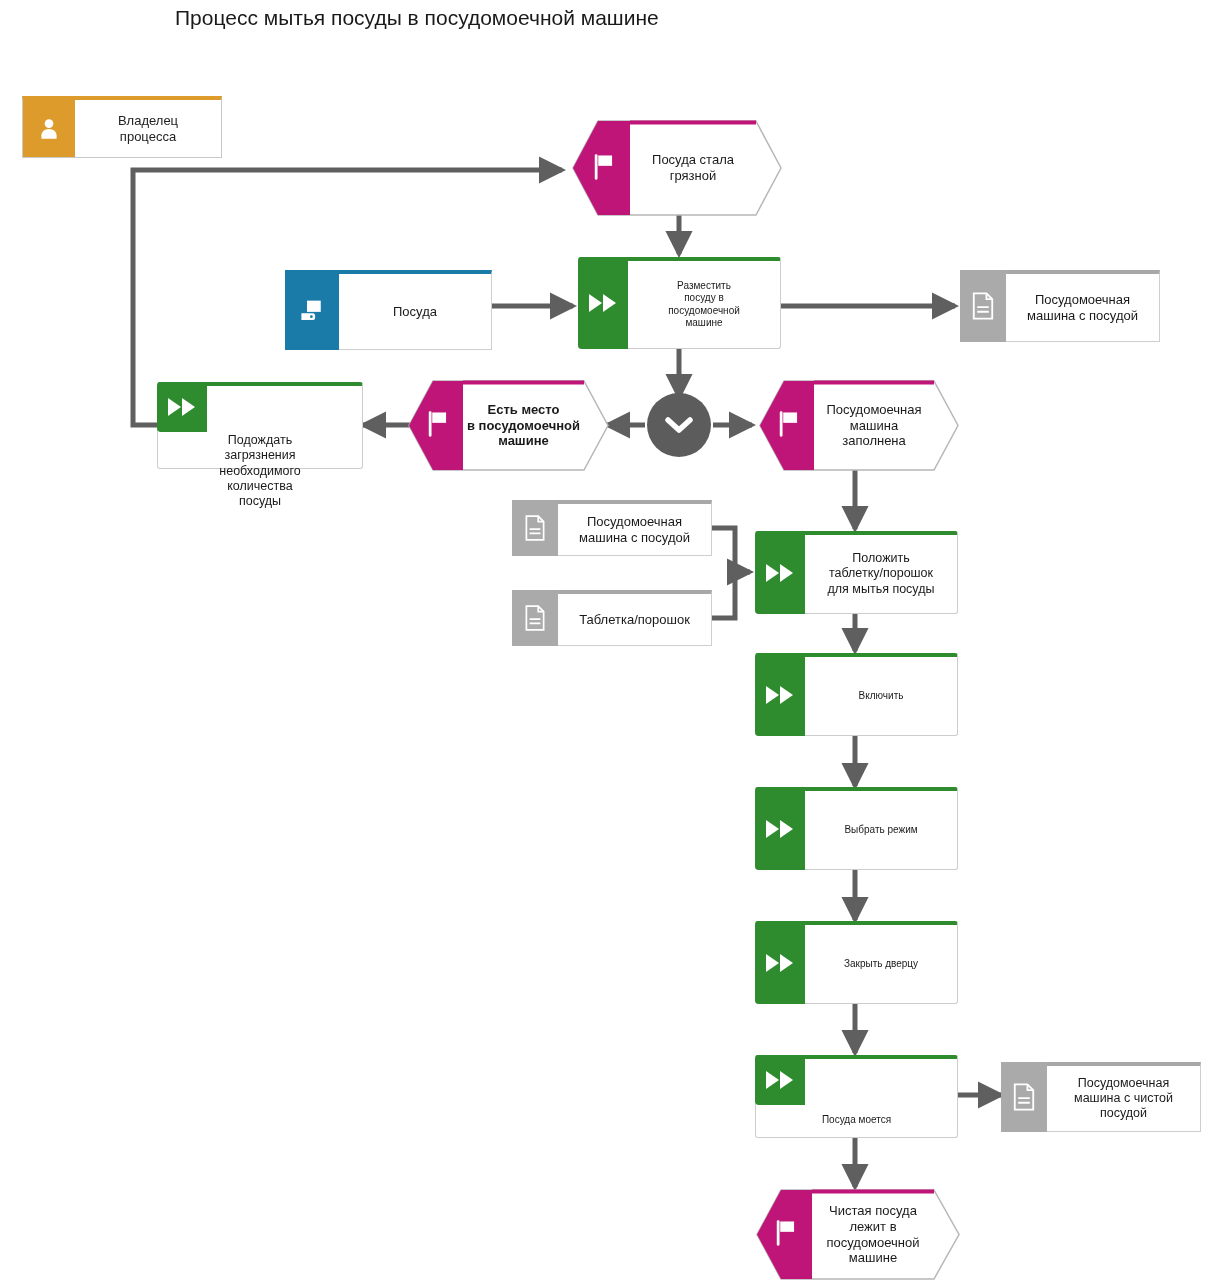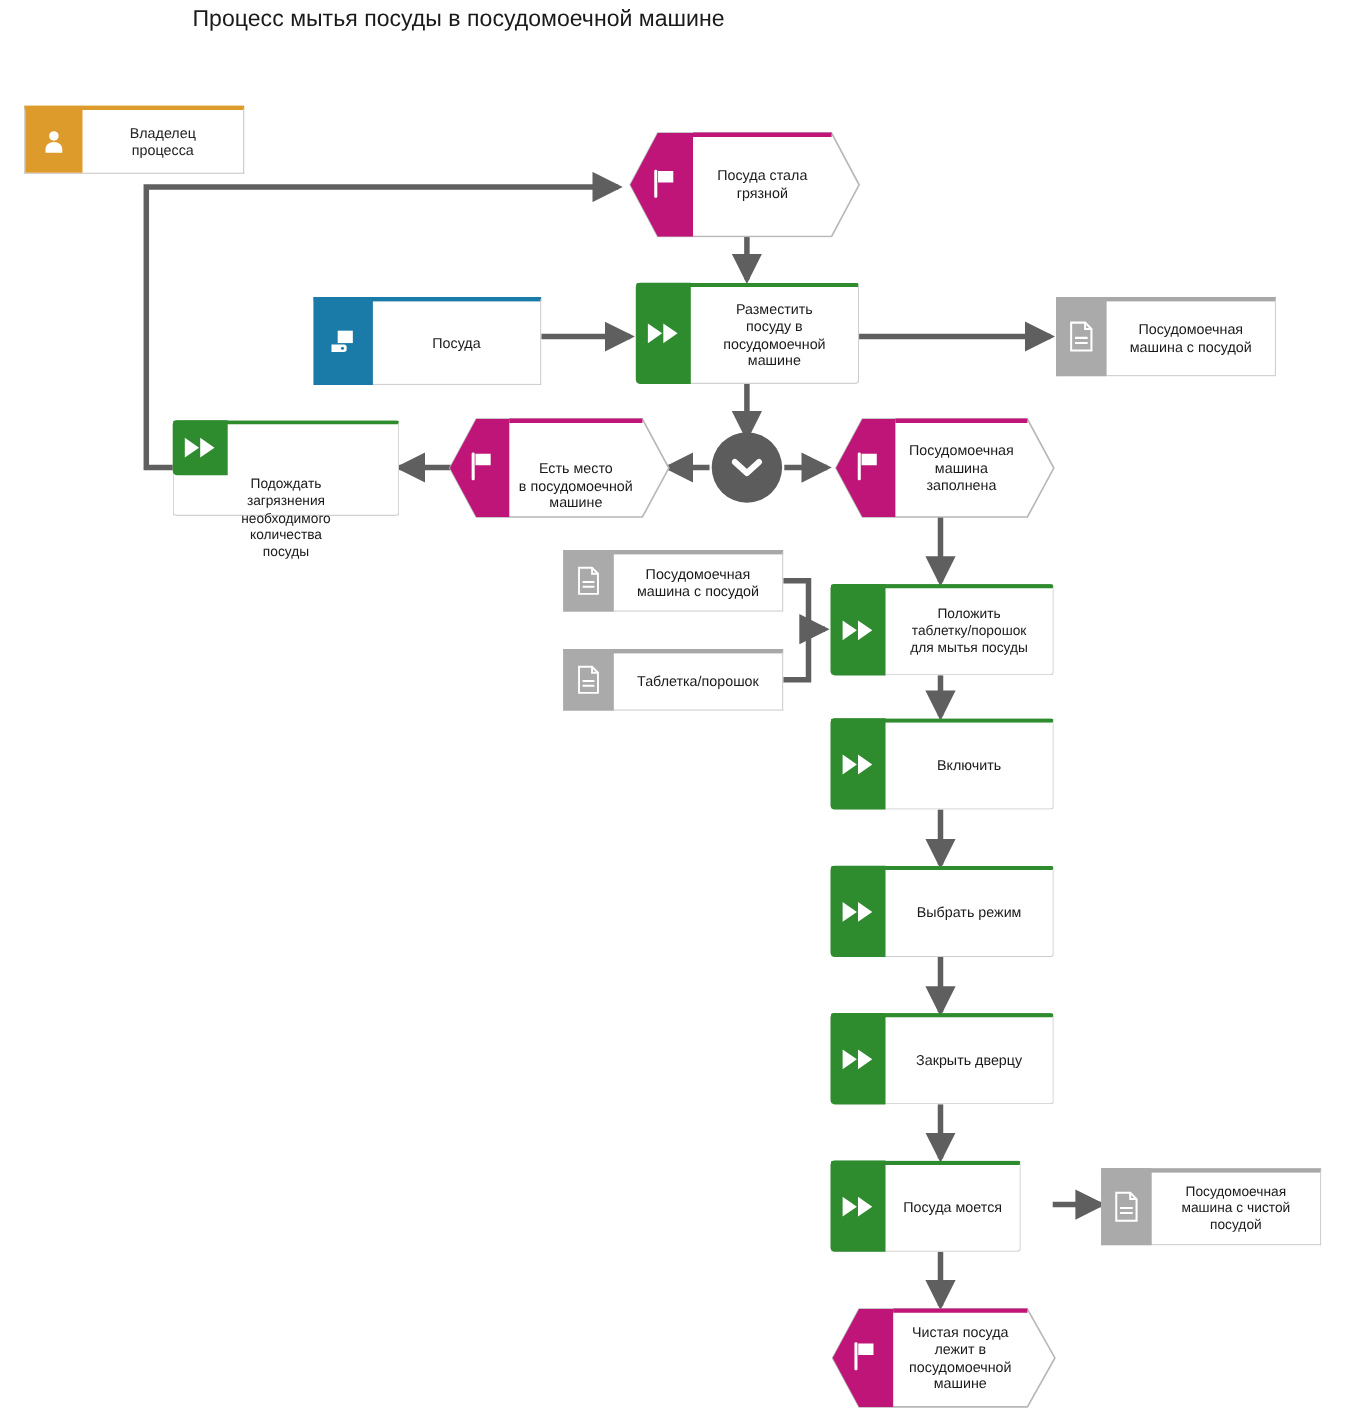--- a/index.html
+++ b/index.html
@@ -57,21 +57,21 @@
     width: 50px; flex: 0 0 50px;
     background: #2e8b2e;
     display: flex; align-items: center; justify-content: center;
     border-radius: 4px 0 0 4px;
     margin: -4px 0 -1px -1px;
   }
   .activity .label {
     flex: 1 1 auto;
     display: flex; align-items: center; justify-content: center;
     text-align: center;
-    font-size: 13px; color: #1a1a1a;
+    font-size: 10px; color: #1a1a1a;
     line-height: 1.22;
     padding: 2px 5px;
   }
 
   
   .event { position: absolute; }
   .event .evt-svg { position: absolute; left: 0; top: 0; }
   .event .evt-label {
     position: absolute;
     display: flex; align-items: center; justify-content: center;
@@ -285,21 +285,21 @@
       <path d="M28 1 L179 1 L203 45.5 L179 90 L28 90 L4 45.5 Z" fill="#ffffff" stroke="#b7b7b7" stroke-width="1.5"></path>
       <path d="M28 1 L58 1 L58 90 L28 90 L4 45.5 Z" fill="#bf1578"></path>
       <path d="M58 2.5 L179 2.5" stroke="#bf1578" stroke-width="4"></path>
     </svg>
     <div class="evt-flag" style="left:19px; top:29px;">
       <svg width="28" height="30" viewBox="0 0 24 26" fill="#ffffff">
         <rect x="4" y="2" width="2.4" height="22" rx="1"></rect>
         <path d="M7 3 L19 3 L19 12 L7 12 Z"></path>
       </svg>
     </div>
-    <div class="evt-label" style="left:58px; top:20px; width:121px; height:83px;">
+    <div class="evt-label" style="left:58px; top:4px; width:121px; height:83px;font-weight:bold;">
       <span>
         <span>Есть место</span><br>
         <span>в посудомоечной</span><br>
         <span>машине</span>
       </span>
     </div>
   </div>
 
   <div class="node gateway" style="left:647px; top:393px; width:64px; height:64px;">
     <svg width="28" height="18" viewBox="0 0 28 18">
@@ -394,21 +394,21 @@
   <div class="node activity" style="left:755px; top:921px; width:203px; height:83px;">
     <div class="icon-pane">
       <svg width="30" height="22" viewBox="0 0 30 22" fill="#ffffff">
         <path d="M1 2 L14 11 L1 20 Z"></path>
         <path d="M15 2 L28 11 L15 20 Z"></path>
       </svg>
     </div>
     <div class="label">Закрыть дверцу</div>
   </div>
 
-  <div class="node activity" style="left:755px; top:1055px; width:173px; height:83px;">
+  <div class="node activity" style="left:755px; top:1055px; width:203px; height:83px;flex-direction:column;">
     <div class="icon-pane">
       <svg width="30" height="22" viewBox="0 0 30 22" fill="#ffffff">
         <path d="M1 2 L14 11 L1 20 Z"></path>
         <path d="M15 2 L28 11 L15 20 Z"></path>
       </svg>
     </div>
     <div class="label">Посуда моется</div>
   </div>
 
   <div class="node docbox" style="left:1001px; top:1062px; width:200px; height:70px;">

